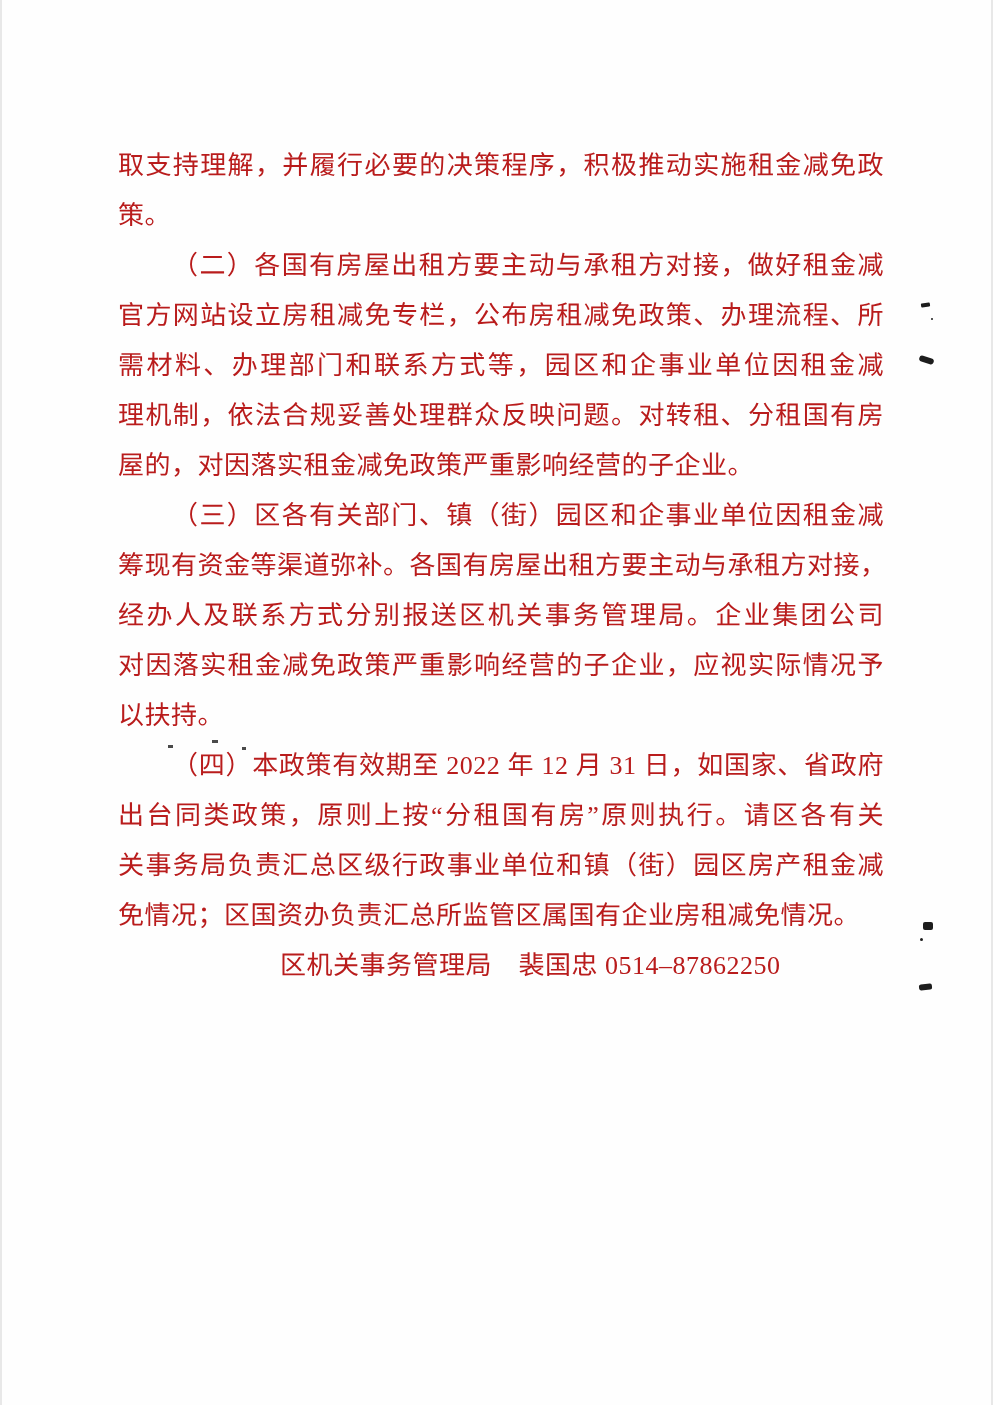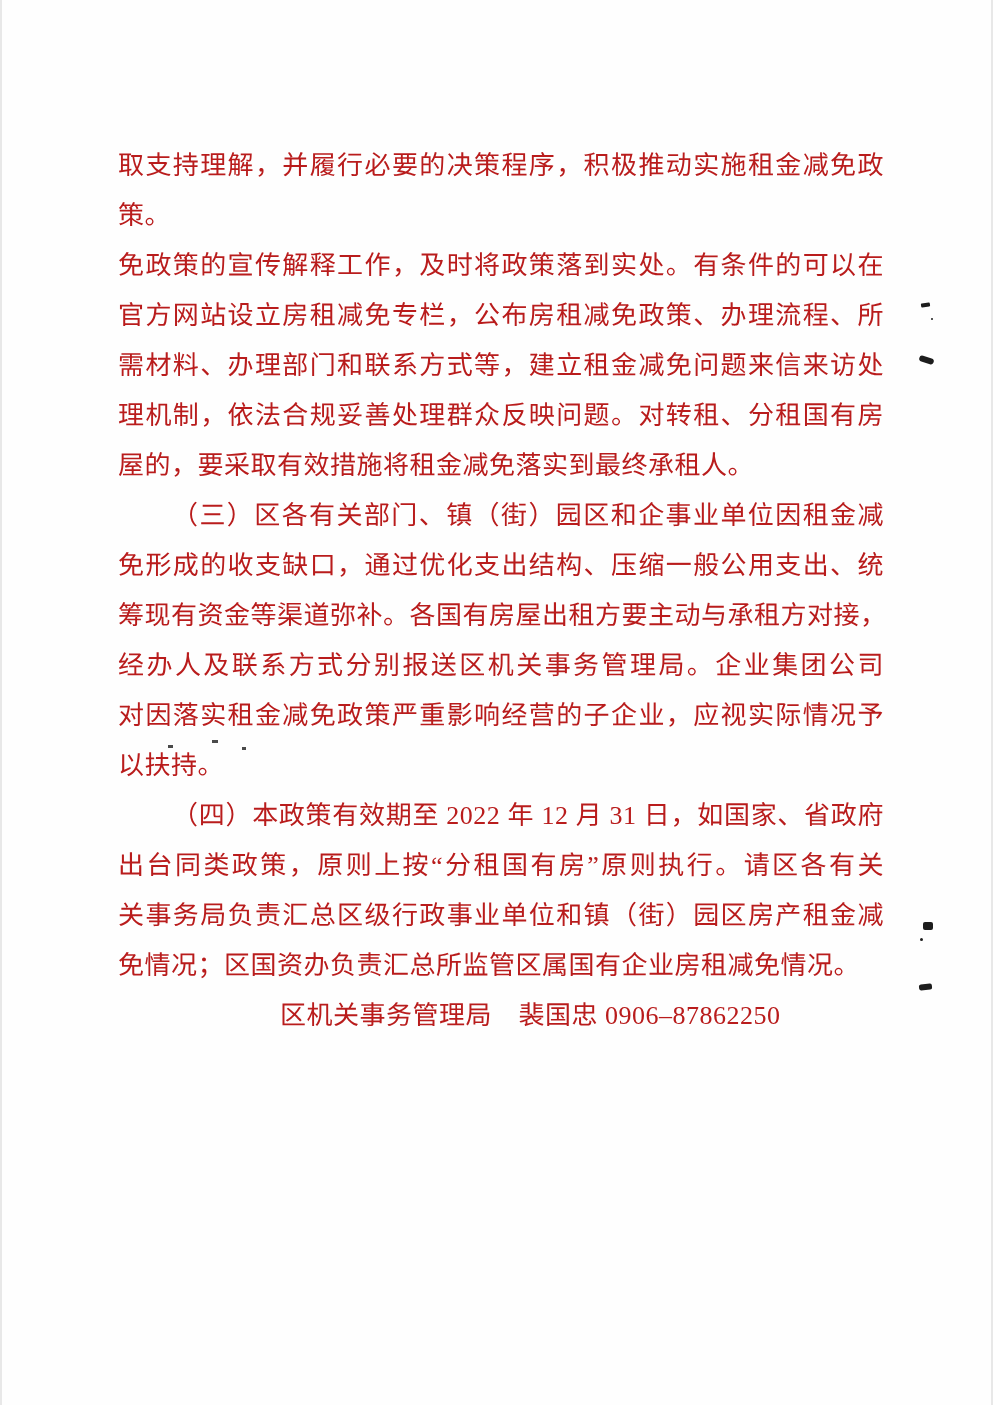--- a/index.html
+++ b/index.html
@@ -46,36 +46,35 @@
   }
 </style>
 </head>
 <body>
 
 <div class="page">
 
   <div class="text-block" id="text-block">
       <div class="line flush">取支持理解，并履行必要的决策程序，积极推动实施租金减免政</div>
       <div class="line para-end">策。</div>
-      <div class="line flush">免政策的宣传解释工作，及时将政策落到实处。有条件的可以在</div>
+      <div class="line indent">（二）各国有房屋出租方要主动与承租方对接，做好租金减</div>
       <div class="line flush">官方网站设立房租减免专栏，公布房租减免政策、办理流程、所</div>
-      <div class="line flush">需材料、办理部门和联系方式等，建立租金减免问题来信来访处</div>
+      <div class="line flush">需材料、办理部门和联系方式等，园区和企事业单位因租金减</div>
       <div class="line flush">理机制，依法合规妥善处理群众反映问题。对转租、分租国有房</div>
-      <div class="line para-end">屋的，要采取有效措施将租金减免落实到最终承租人。</div>
+      <div class="line para-end">屋的，对因落实租金减免政策严重影响经营的子企业。</div>
       <div class="line indent">（三）区各有关部门、镇（街）园区和企事业单位因租金减</div>
-      <div class="line flush">免形成的收支缺口，通过优化支出结构、压缩一般公用支出、统</div>
       <div class="line flush">筹现有资金等渠道弥补。各国有房屋出租方要主动与承租方对接，</div>
       <div class="line flush">经办人及联系方式分别报送区机关事务管理局。企业集团公司</div>
       <div class="line flush">对因落实租金减免政策严重影响经营的子企业，应视实际情况予</div>
       <div class="line para-end">以扶持。</div>
       <div class="line indent">（四）本政策有效期至 2022 年 12 月 31 日，如国家、省政府</div>
       <div class="line flush">出台同类政策，原则上按“分租国有房”原则执行。请区各有关</div>
       <div class="line flush">关事务局负责汇总区级行政事业单位和镇（街）园区房产租金减</div>
       <div class="line para-end">免情况；区国资办负责汇总所监管区属国有企业房租减免情况。</div>
-      <div class="line contact-2">区机关事务管理局　裴国忠 0906–87862250</div>
+      <div class="line contact-2">区机关事务管理局　裴国忠 0514–87862250</div>
     </div>
 
   <div class="speck" style="left:919px; top:303px; width:9px; height:4px; border-radius:1px; transform:rotate(-8deg);"></div>
   <div class="speck" style="left:929px; top:318px; width:2px; height:2px; border-radius:50%;"></div>
   <div class="speck" style="left:917px; top:357px; width:15px; height:6px; border-radius:3px; transform:rotate(18deg);"></div>
   <div class="speck" style="left:921px; top:922px; width:10px; height:8px; border-radius:2px;"></div>
   <div class="speck" style="left:918px; top:938px; width:3px; height:3px; border-radius:50%;"></div>
   <div class="speck" style="left:917px; top:984px; width:13px; height:6px; border-radius:2px; transform:rotate(-5deg);"></div>
   <div class="speck" style="left:166px; top:745px; width:5px; height:3px; background:#4a4a4a;"></div>
   <div class="speck" style="left:210px; top:740px; width:6px; height:3px; background:#4a4a4a;"></div>

